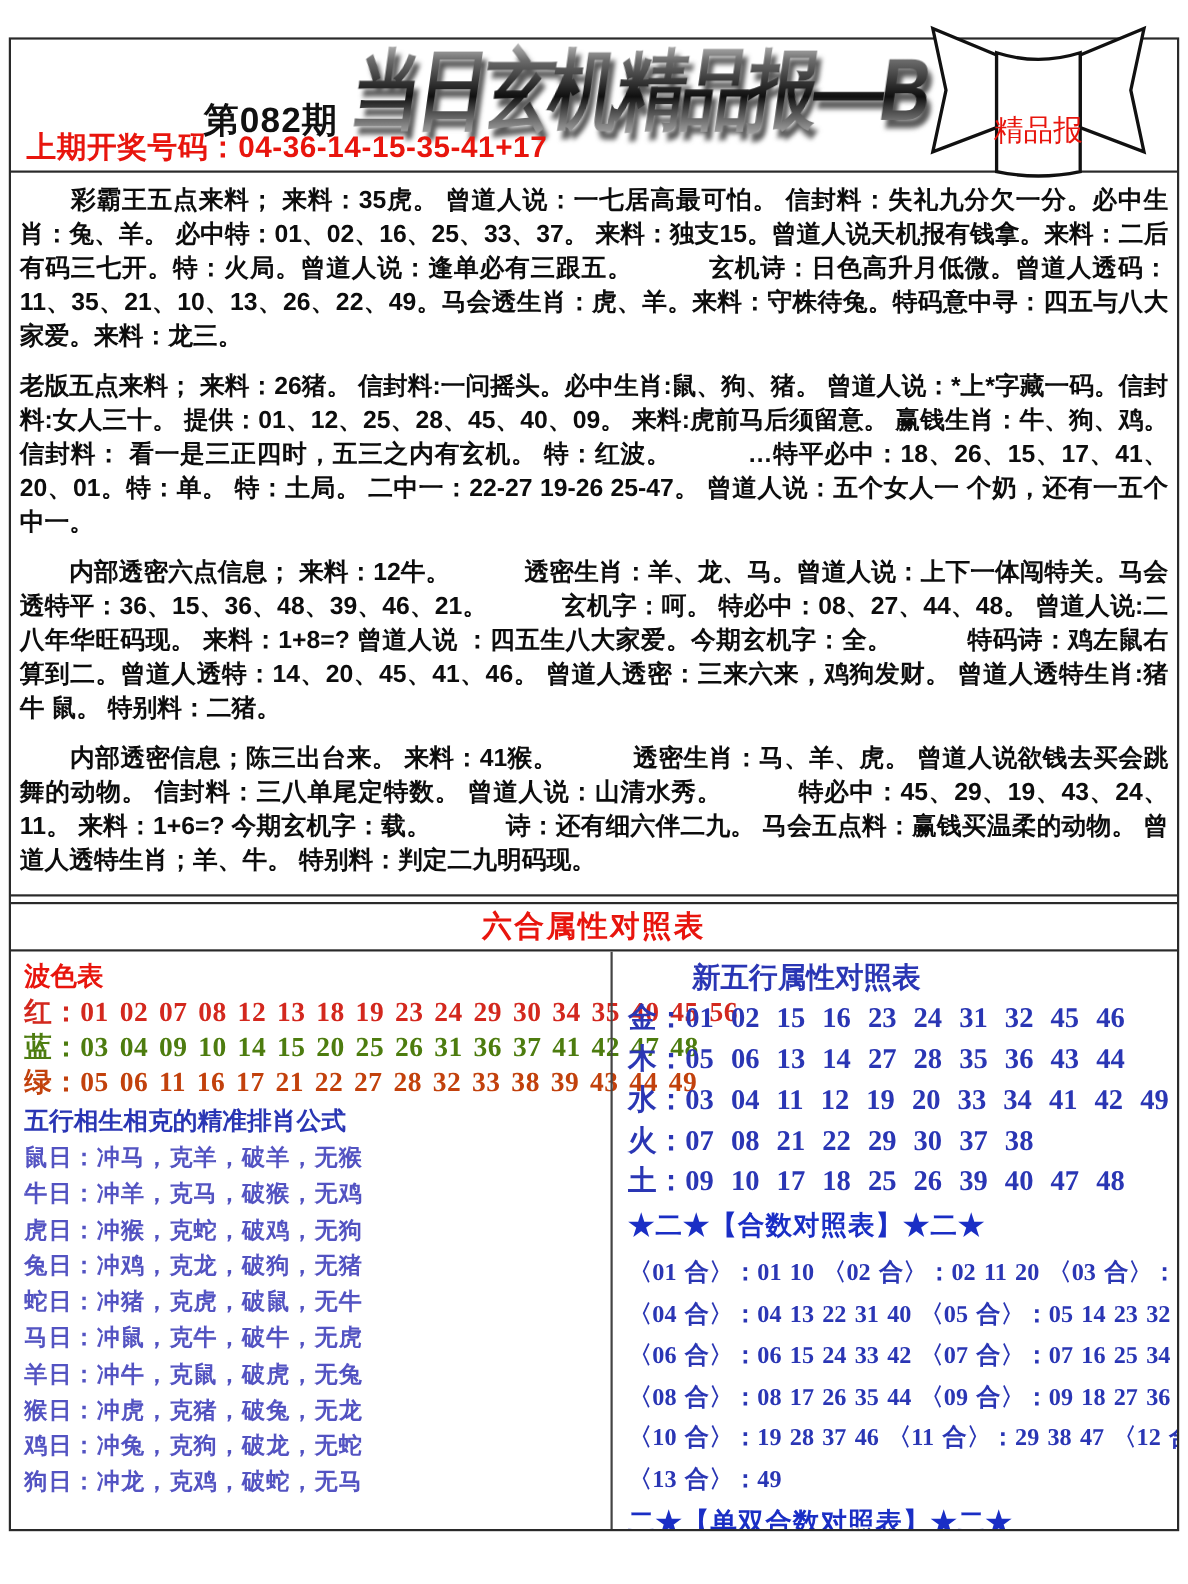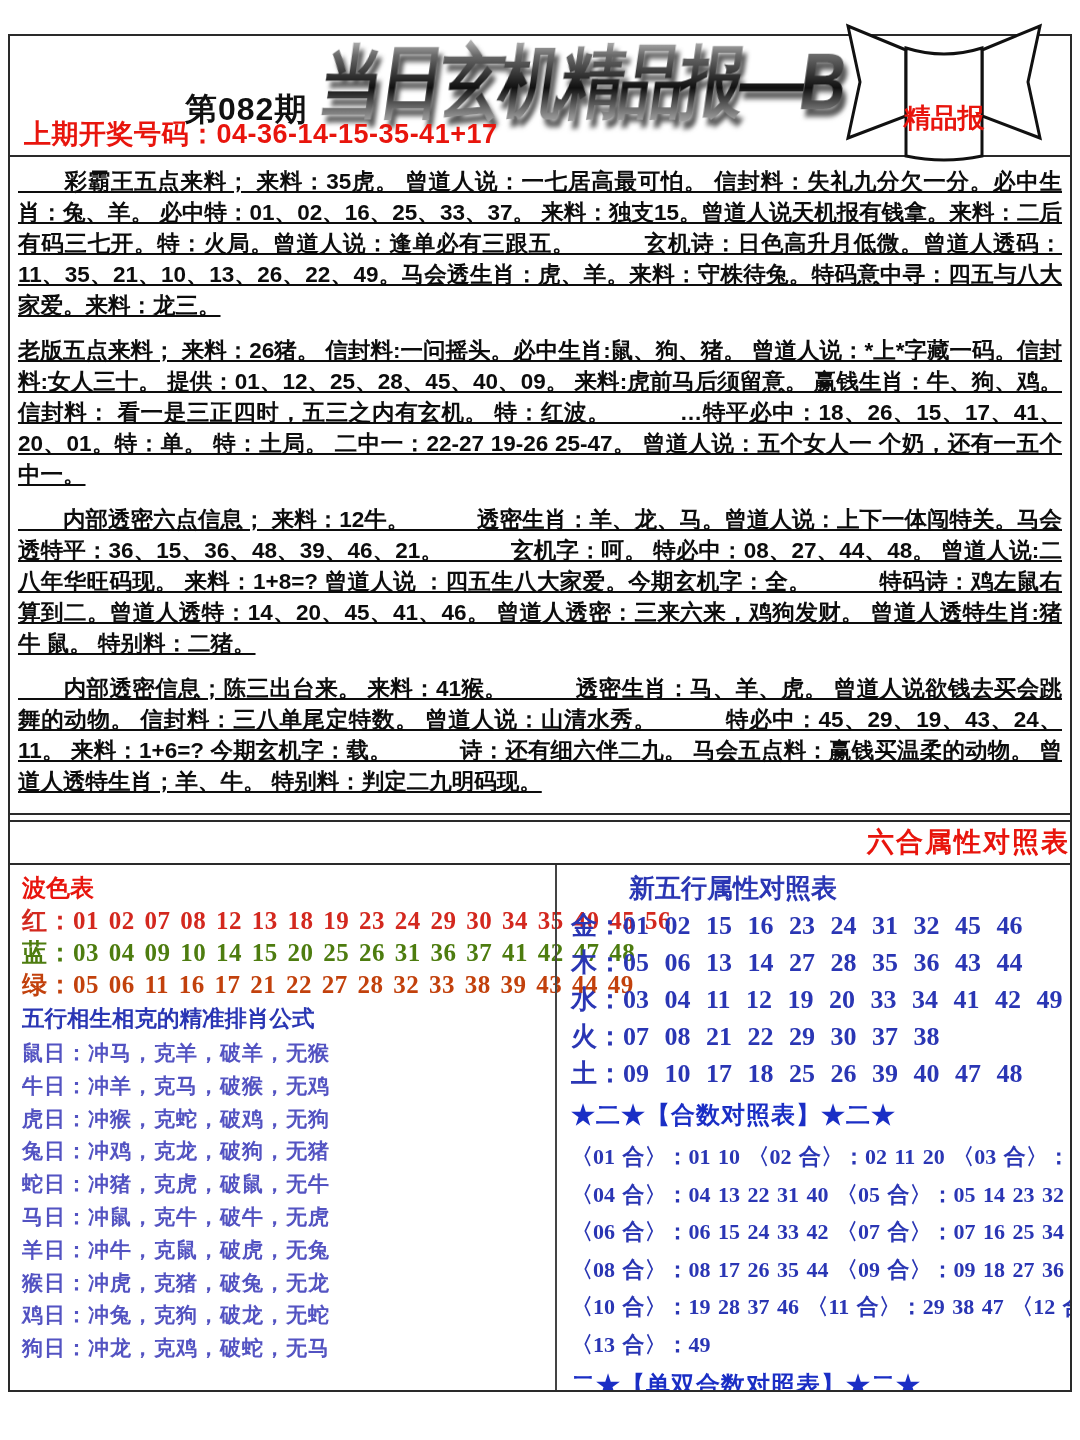--- a/index.html
+++ b/index.html
@@ -28,33 +28,33 @@
   }
   .lastdraw {
     position:absolute; left:14px; top:80px; font-size:27px; font-weight:bold; color:#e8150d;
     letter-spacing:0.5px;
   }
   
   .ribbon { position:absolute; right:22px; top:-22px; width:208px; height:152px; }
   .ribbon svg { width:100%; height:100%; }
   .ribbon-label {
     position:absolute; left:50%; top:86px; transform:translateX(-50%);
-    font-size:27px; font-weight:bold; color:#e8150d; white-space:nowrap;text-align:center;
+    font-size:27px; font-weight:normal; color:#e8150d; white-space:nowrap;text-align:center;
   }
   
   .paras {
     flex:none; padding:9px 8px 2px 8px; border-bottom:2px solid #2a2a2a;
     font-size:22.5px; font-weight:bold; line-height:31px; text-align:justify;
     color:#0d0d0d;
   }
-  .paras p { margin:0 0 14px 0;text-decoration:underline; }
+  .paras p { margin:0 0 14px 0; }
   
   .section-strip {
     flex:none; margin-top:5px; border-top:2px solid #2a2a2a; border-bottom:2px solid #2a2a2a;
-    text-align:right; padding:2px 0 3px 0;
+    text-align:center; padding:2px 0 3px 0;
   }
   .section-strip span { font-size:27px; font-weight:bold; color:#e8150d; letter-spacing:2px; }
   
   .columns { flex:1; display:flex; overflow:hidden; }
   .col-left { width:545px; flex:none; padding:6px 8px 0 12px; }
   .col-right { flex:1; border-left:2px solid #444; padding:4px 10px 0 14px; }
 
   .bose-title { color:#e8150d; font-size:24px; font-weight:bold; line-height:34px; }
   .color-row {
     font-family:"Liberation Serif", serif; font-weight:bold; font-size:25px; line-height:32px;

